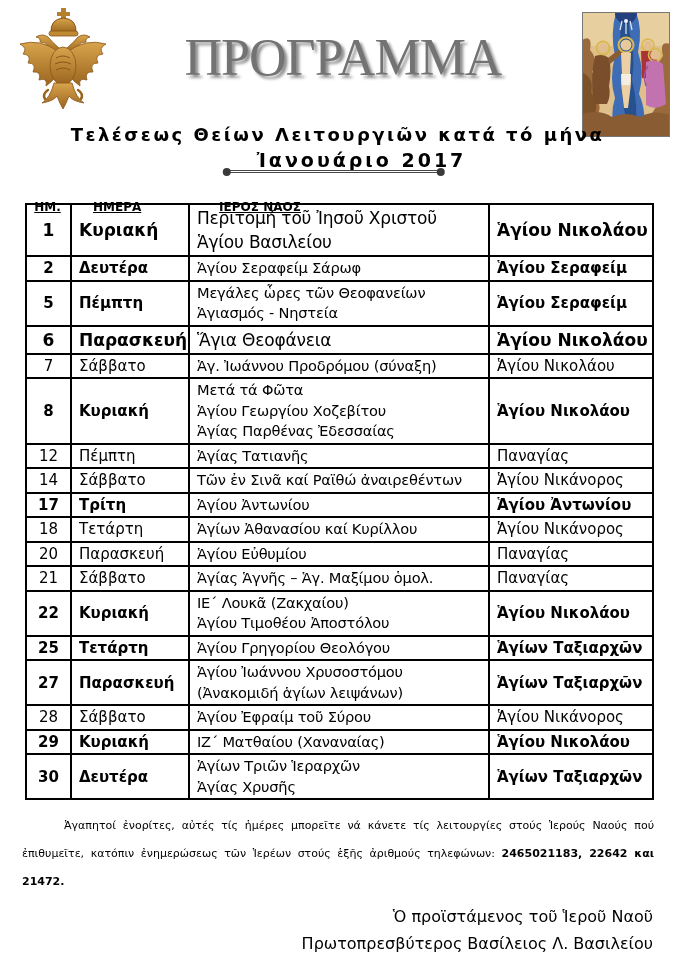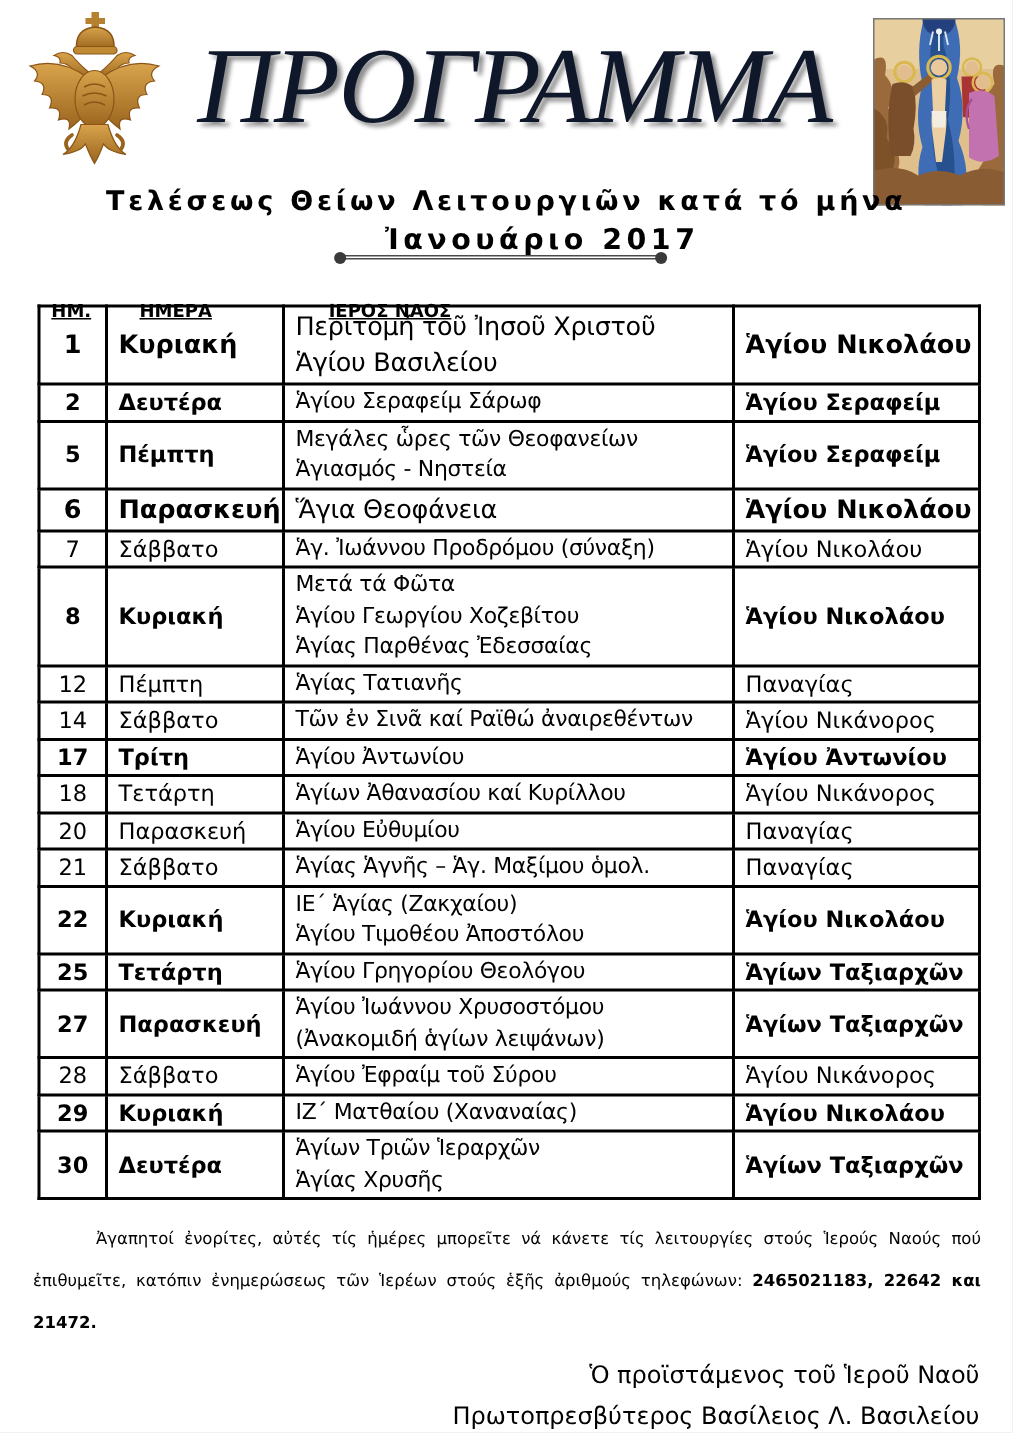--- a/index.html
+++ b/index.html
@@ -7,22 +7,22 @@
   .page {
     position:relative; width:675px; height:955px; margin:0 auto;
     background:#ffffff; color:#000;
     font-family:"DejaVu Sans", sans-serif; overflow:hidden;
   }
   
   .eagle-wrap { position:absolute; left:12px; top:6px; width:102px; height:106px; }
   .title {
     position:absolute; left:112px; top:4px; width:462px; height:106px;
     display:flex; align-items:center; justify-content:center;
-    font-family:"Liberation Serif","DejaVu Serif",serif; font-style:italic;
-    font-size:72px; font-weight:normal; letter-spacing:-1px; color:#0f172a;
+    font-family:"Liberation Serif","DejaVu Serif",serif; 
+    font-size:52px; font-weight:normal; letter-spacing:-1px; color:#737373;
     text-shadow:3px 3px 3px #8f8f8f; white-space:nowrap;
   }
   .theo-wrap { position:absolute; right:5px; top:12px; width:88px; height:125px; }
   .subtitle1 {
     position:absolute; top:124px; left:0; width:100%; text-align:center;
     font-weight:bold; font-size:18px; letter-spacing:2.5px; white-space:nowrap;
   }
   .subtitle2-wrap { position:absolute; top:149px; left:0; width:100%; text-align:center;padding-left:48px; }
   .subtitle2 { display:inline-block; font-weight:bold; font-size:19px; letter-spacing:3px; }
   .divider {
@@ -271,21 +271,21 @@
       <td class="c-day">Σάββατο</td>
       <td class="c-feast">
             <div class="feast-line">Ἁγίας Ἁγνῆς – Ἁγ. Μαξίμου ὁμολ.</div>
           </td>
       <td class="c-church">Παναγίας</td>
     </tr>
         <tr class="bold">
       <td class="c-num">22</td>
       <td class="c-day">Κυριακή</td>
       <td class="c-feast">
-            <div class="feast-line fb">ΙΕ΄ Ἁγίας (Ζακχαίου)</div>
+            <div class="feast-line fb">ΙΕ΄ Λουκᾶ (Ζακχαίου)</div>
             <div class="feast-line">Ἁγίου Τιμοθέου Ἀποστόλου</div>
           </td>
       <td class="c-church">Ἁγίου Νικολάου</td>
     </tr>
         <tr class="bold">
       <td class="c-num">25</td>
       <td class="c-day">Τετάρτη</td>
       <td class="c-feast">
             <div class="feast-line fb">Ἁγίου Γρηγορίου Θεολόγου</div>
           </td>

